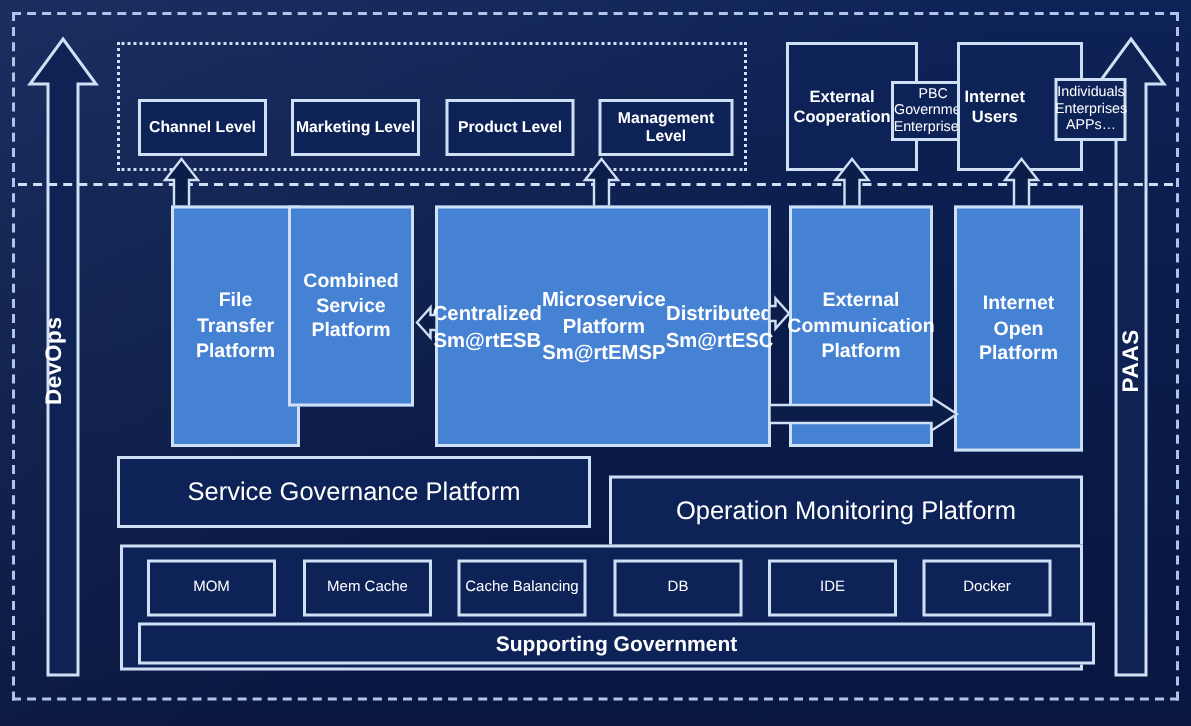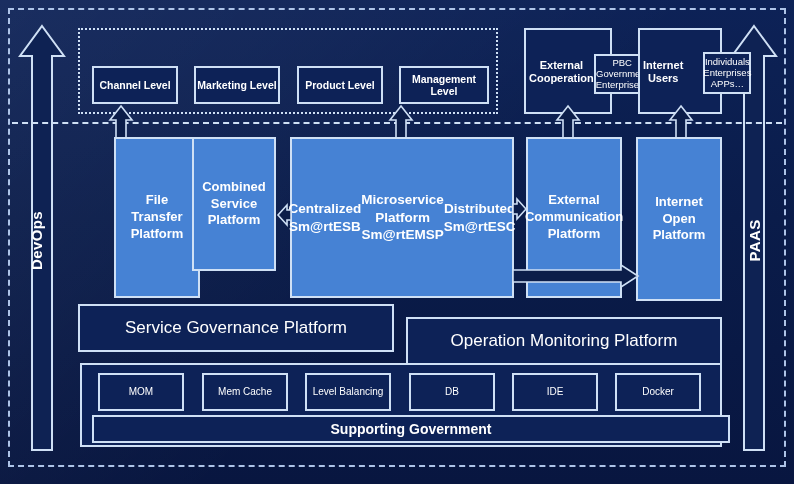--- a/index.html
+++ b/index.html
@@ -126,20 +126,20 @@
     <polygon class="outline-thin" points="0,6 108,6 108,1 125,12 108,23 108,18 0,18"></polygon>
   </svg>
 
   <div class="nbox gov" style="left:78px;top:304px;width:316px;height:48px;">Service Governance Platform</div>
   <div class="nbox gov" style="left:406px;top:304px;width:316px;height:48px;margin-top:13px;">Operation Monitoring Platform</div>
 
   <div class="nbox" style="left:80px;top:363px;width:642px;height:84px;"></div>
 
   <div class="nbox tech" style="left:98px;top:373px;width:86px;height:38px;">MOM</div>
   <div class="nbox tech" style="left:202px;top:373px;width:86px;height:38px;">Mem Cache</div>
-  <div class="nbox tech" style="left:305px;top:373px;width:86px;height:38px;">Level Balancing</div>
+  <div class="nbox tech" style="left:305px;top:373px;width:86px;height:38px;">Cache Balancing</div>
   <div class="nbox tech" style="left:512px;top:373px;width:86px;height:38px;">IDE</div>
   <div class="nbox tech" style="left:409px;top:373px;width:86px;height:38px;">DB</div>
   <div class="nbox tech" style="left:615px;top:373px;width:86px;height:38px;">Docker</div>
 
   <div class="nbox support" style="left:92px;top:415px;width:638px;height:28px;">Supporting Government</div>
 
 </div>
 
 </body></html>

